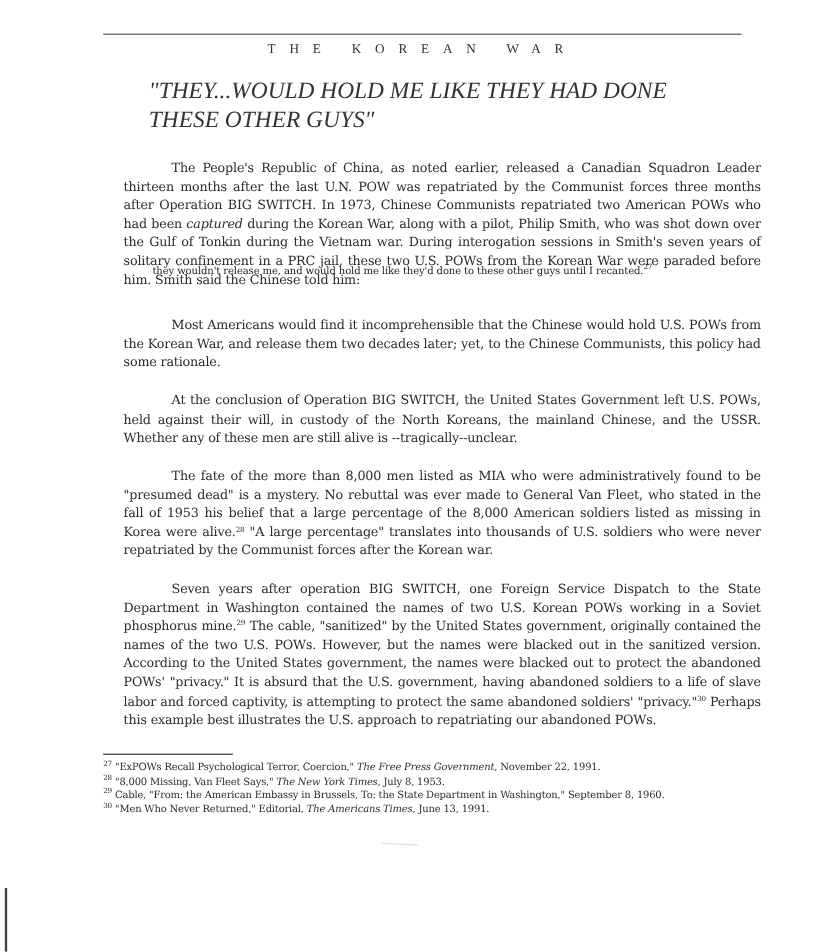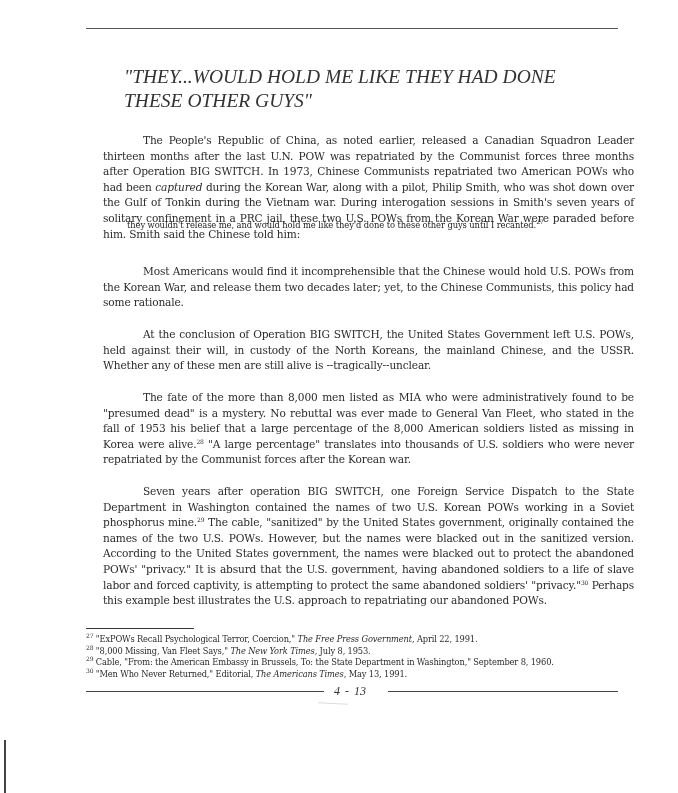--- a/index.html
+++ b/index.html
@@ -123,40 +123,36 @@
       width: 30px; height: 0;
       border-top: 1px solid #ddd;
       transform: rotate(3deg);
     }
   </style>
 </head>
 <body>
 
 <div class="page">
   <div class="rule-top"></div>
+  <div class="running-head">THE KOREAN WAR</div>
 
   <h1 class="title">"THEY...WOULD HOLD ME LIKE THEY HAD DONE THESE OTHER GUYS"</h1>
 
   <p class="para" style="top:117px"><span>The People's Republic of China, as noted earlier, released a Canadian Squadron Leader thirteen months after the last U.N. POW was repatriated by the Communist forces three months after Operation BIG SWITCH.  In 1973, Chinese Communists repatriated two American POWs who had been </span><i>captured</i><span> during the Korean War, along with a pilot, Philip Smith, who was shot down over the Gulf of Tonkin during the Vietnam war.  During interogation sessions in Smith's seven years of solitary confinement in a PRC jail, these two U.S. POWs from the Korean War were paraded before him.  Smith said the Chinese told him:</span></p>
   <p class="quote">
     <span>they wouldn't release me, and would hold me like they'd done to these other guys until I recanted.</span><sup>27</sup>
   </p>
   <p class="para" style="top:248px"><span>Most Americans would find it incomprehensible that the Chinese would hold U.S. POWs from the Korean War, and release them two decades later; yet, to the Chinese Communists, this policy had some rationale.</span></p>
   <p class="para" style="top:311px"><span>At the conclusion of Operation BIG SWITCH, the United States Government left U.S. POWs, held against their will, in custody of the North Koreans, the mainland Chinese, and the USSR.  Whether any of these men are still alive is --tragically--unclear.</span></p>
   <p class="para" style="top:374px"><span>The fate of the more than 8,000 men listed as MIA who were administratively found to be "presumed dead" is a mystery.  No rebuttal was ever made to General Van Fleet, who stated in the fall of 1953 his belief that a large percentage of the 8,000 American soldiers listed as missing in Korea were alive.</span><sup>28</sup><span>  "A large percentage" translates into thousands of U.S. soldiers who were never repatriated by the Communist forces after the Korean war.</span></p>
   <p class="para" style="top:468px"><span>Seven years after operation BIG SWITCH, one Foreign Service Dispatch to the State Department in Washington contained the names of two U.S. Korean POWs working in a Soviet phosphorus mine.</span><sup>29</sup><span>  The cable, "sanitized" by the United States government, originally contained the names of the two U.S. POWs.  However, but the names were blacked out in the sanitized version. According to the United States government, the names were blacked out to protect the abandoned POWs' "privacy."  It is absurd that the U.S. government,  having abandoned soldiers to a life of slave labor and forced captivity, is attempting to protect the same abandoned soldiers' "privacy."</span><sup>30</sup><span> Perhaps this example best illustrates the U.S. approach to repatriating our abandoned POWs.</span></p>
 
   <div class="fn-rule"></div>
   <div class="footnotes">
-    <p class="fn"><sup>27</sup> <span>"ExPOWs Recall Psychological Terror, Coercion," </span><i>The Free Press Government</i><span>, April 22, 1991.</span></p>
+    <p class="fn"><sup>27</sup> <span>"ExPOWs Recall Psychological Terror, Coercion," </span><i>The Free Press Government</i><span>, November 22, 1991.</span></p>
     <p class="fn"><sup>28</sup> <span>"8,000 Missing, Van Fleet Says," </span><i>The New York Times</i><span>, July 8, 1953.</span></p>
     <p class="fn"><sup>29</sup> <span>Cable, "From: the American Embassy in Brussels, To: the State Department in Washington," September 8, 1960.</span></p>
-    <p class="fn"><sup>30</sup> <span>"Men Who Never Returned," Editorial, </span><i>The Americans Times</i><span>, May 13, 1991.</span></p>
+    <p class="fn"><sup>30</sup> <span>"Men Who Never Returned," Editorial, </span><i>The Americans Times</i><span>, June 13, 1991.</span></p>
   </div>
 
-  <div class="footer">
-    <div class="line-l"></div>
-    <span class="pg">4 - 13</span>
-    <div class="line-r"></div>
-  </div>
   <div class="scan-smudge"></div>
   <div class="bind-mark"></div>
 </div>
 
 </body></html>

